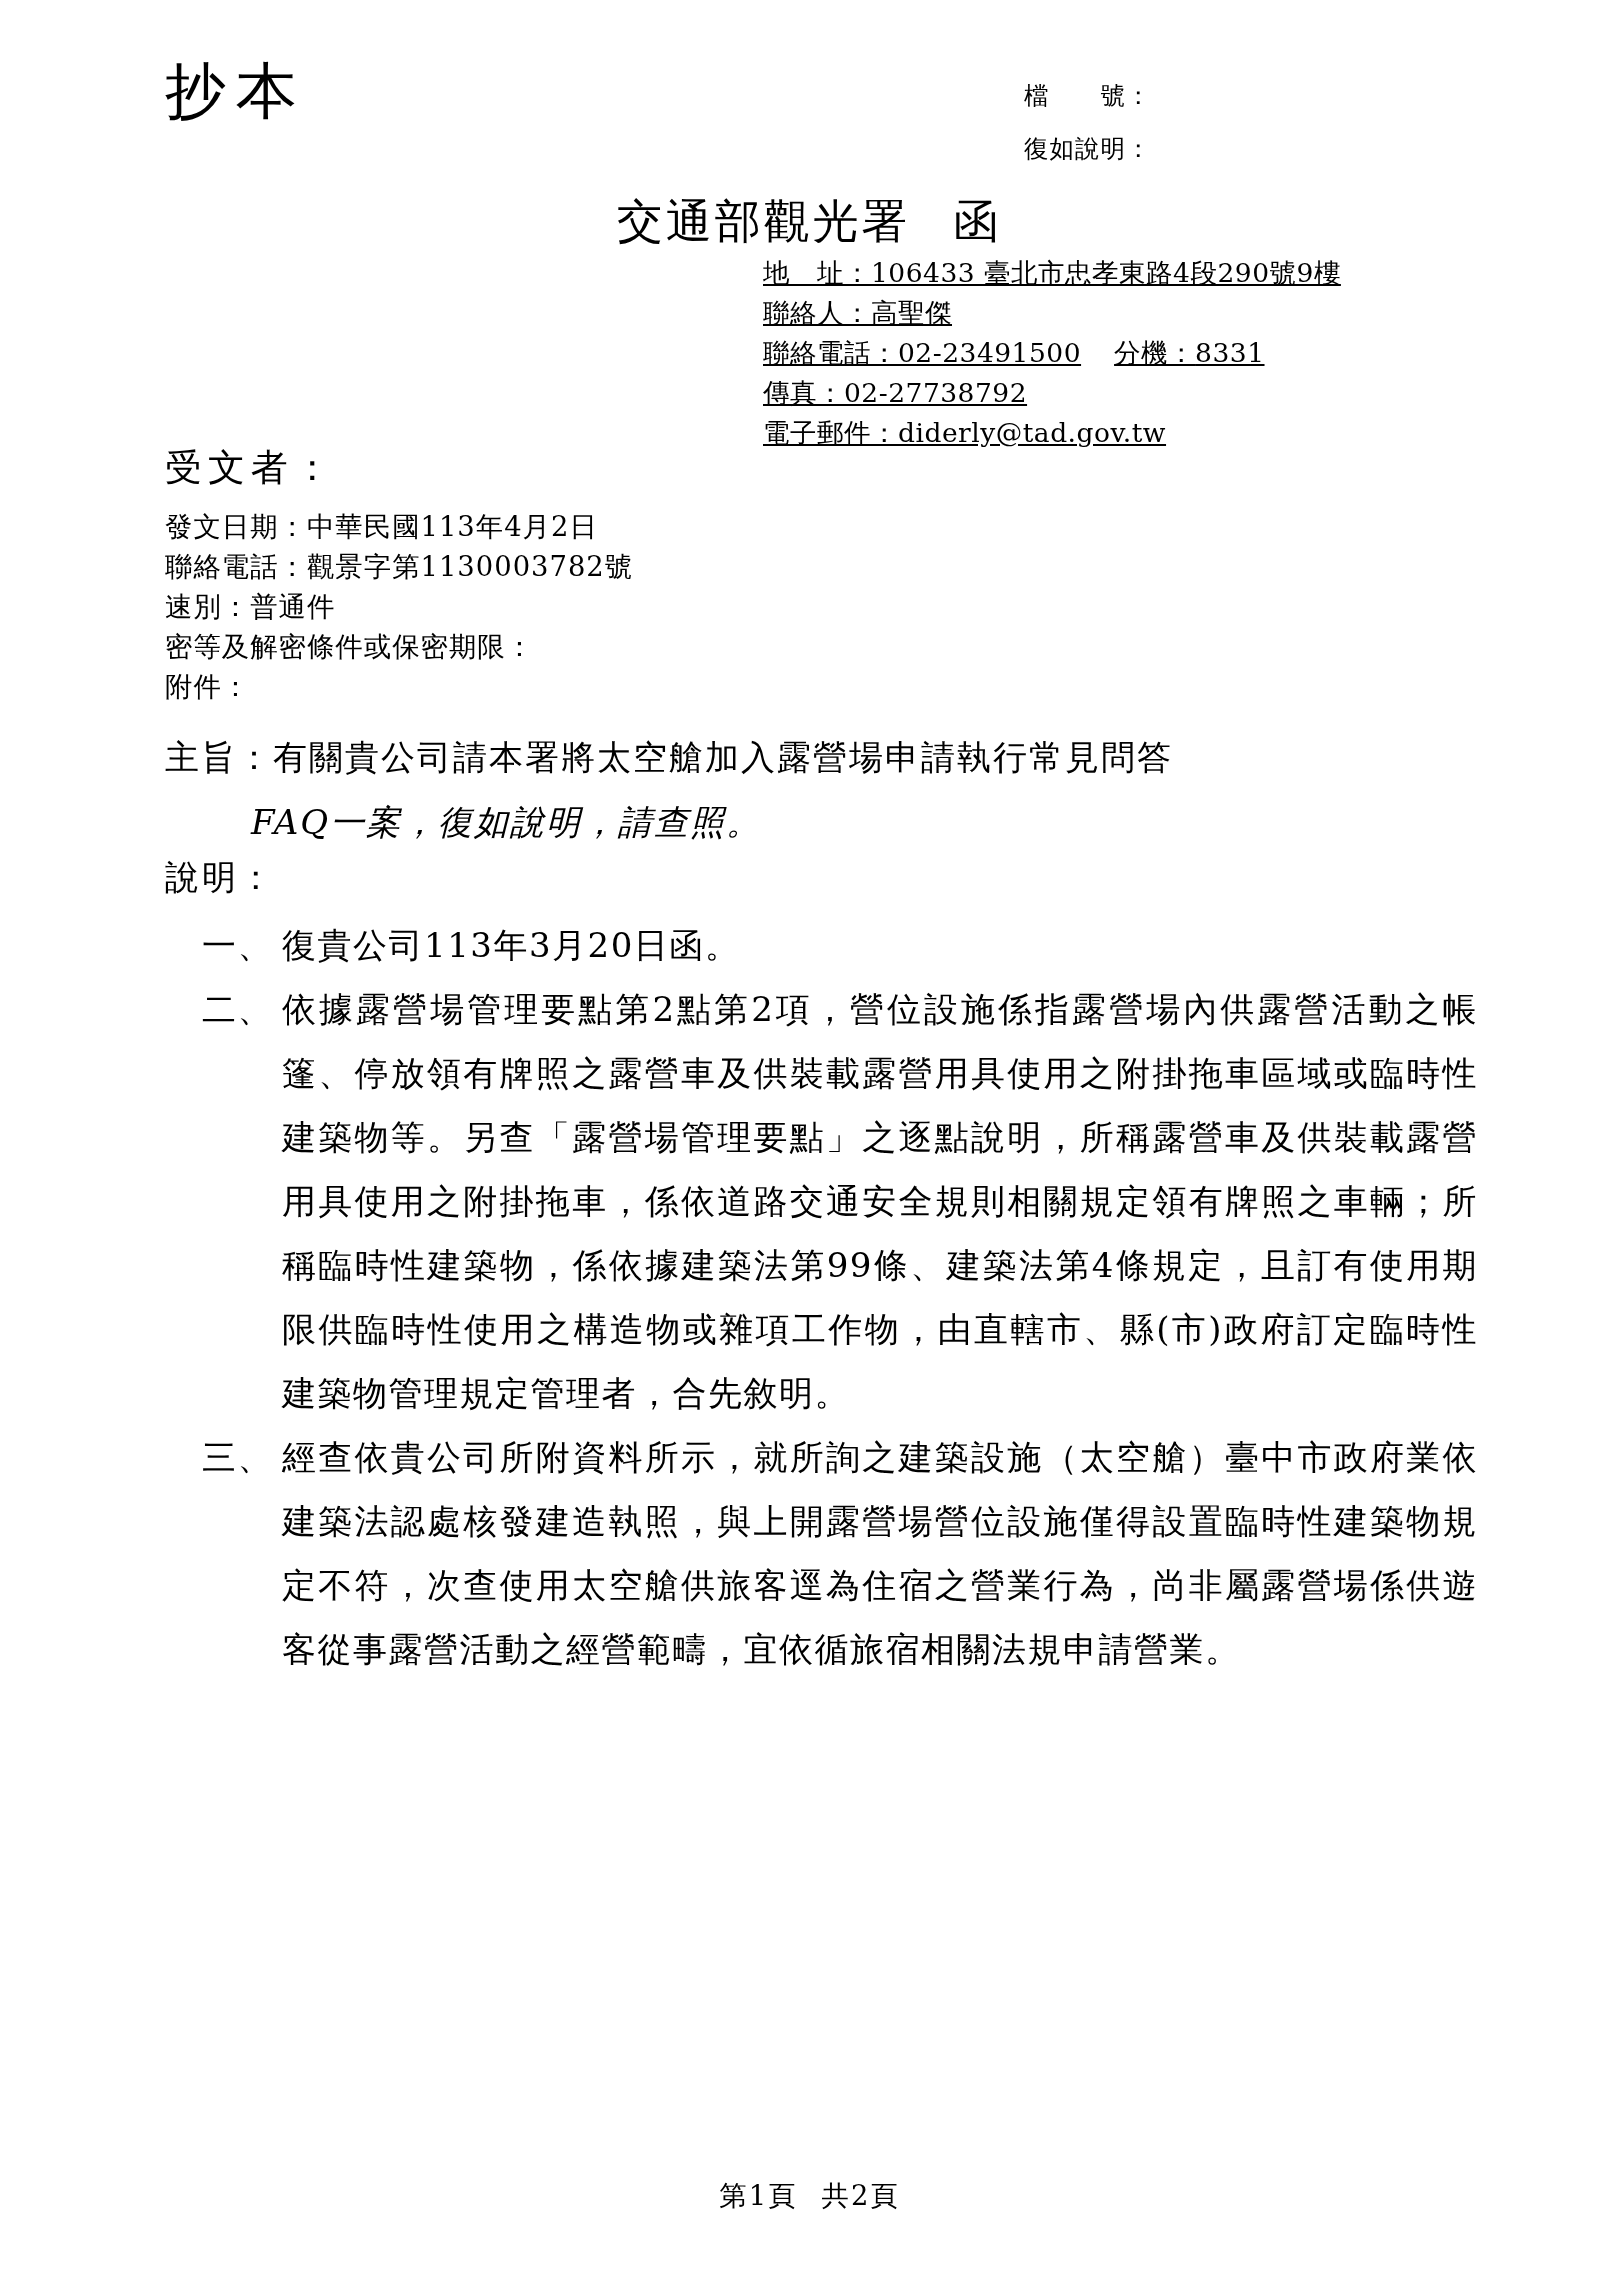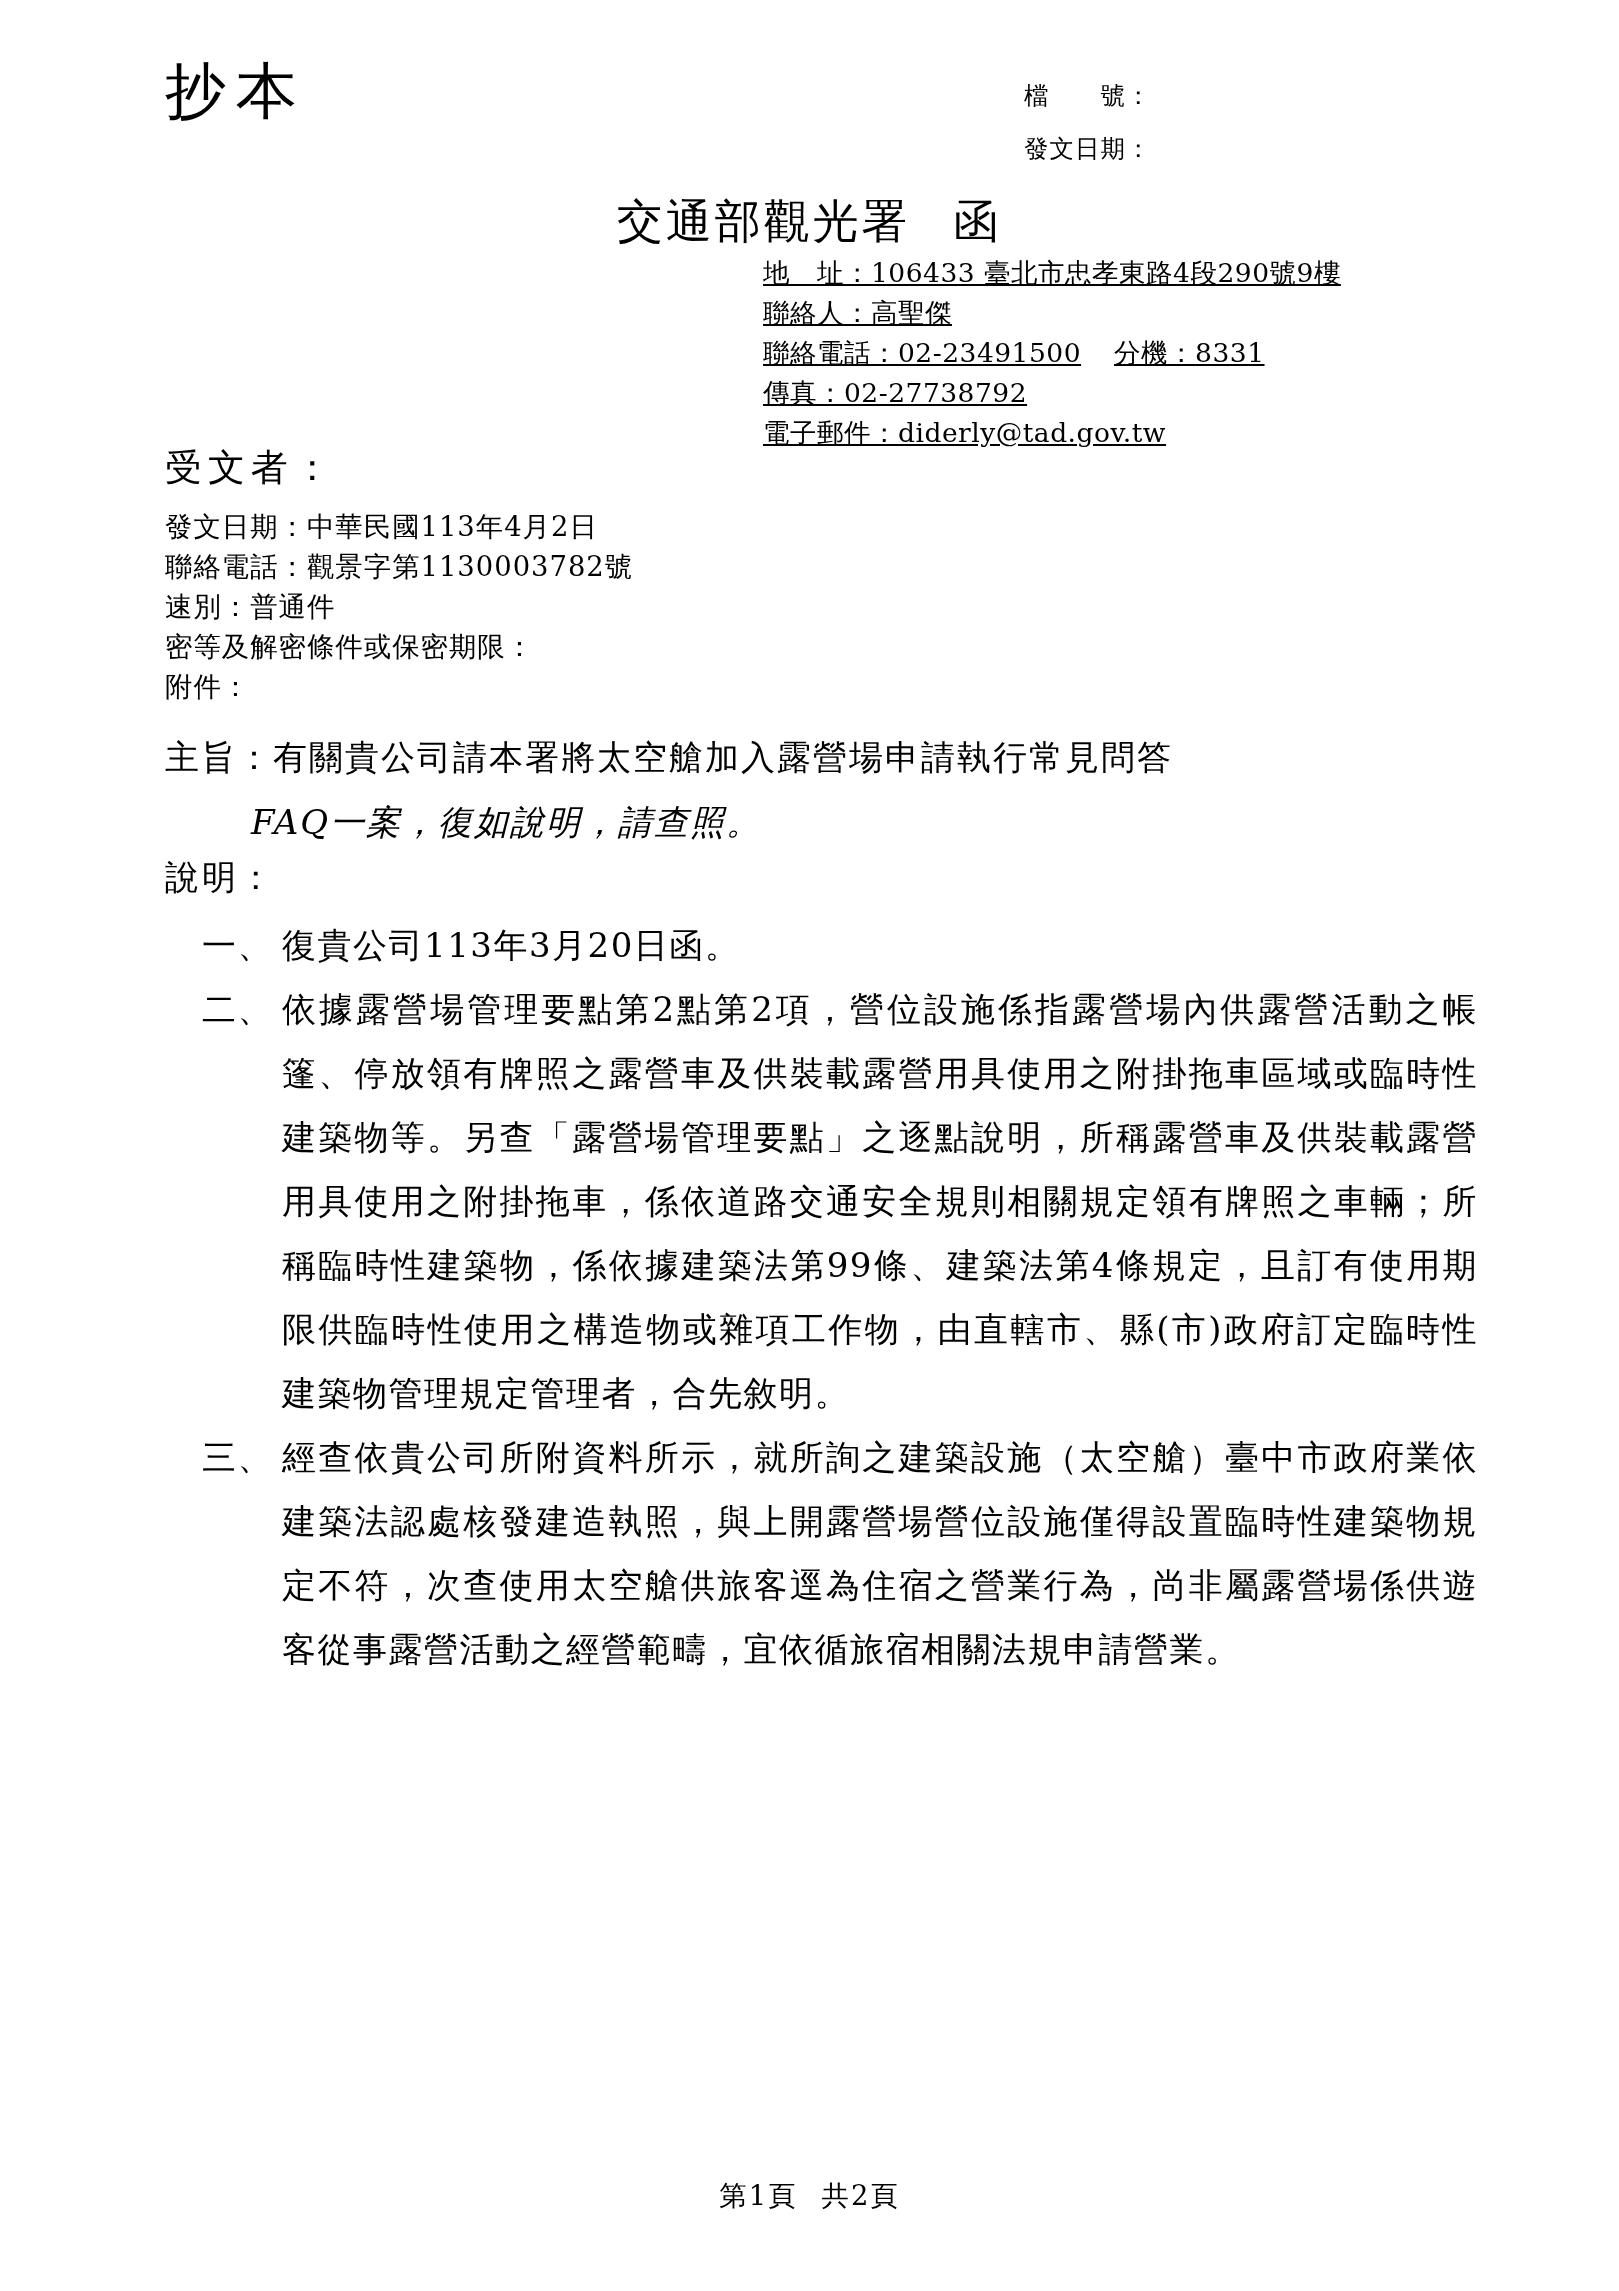--- a/index.html
+++ b/index.html
@@ -154,21 +154,21 @@
 
 <div class="page">
 
   <div class="copy-mark">抄本</div>
 
   <div class="archive-block">
     <div class="archive-row">
       <span>檔　　號：</span><span></span>
     </div>
     <div class="archive-row">
-      <span>發文日期：</span><span></span>
+      <span>復如說明：</span><span></span>
     </div>
   </div>
 
   <div class="org-title">
     <span>交通部觀光署</span><span class="fn">函</span>
   </div>
 
   <div class="contact-block">
     <div class="contact-row">
       <span>地　址：</span><span>106433 臺北市忠孝東路4段290號9樓</span>

